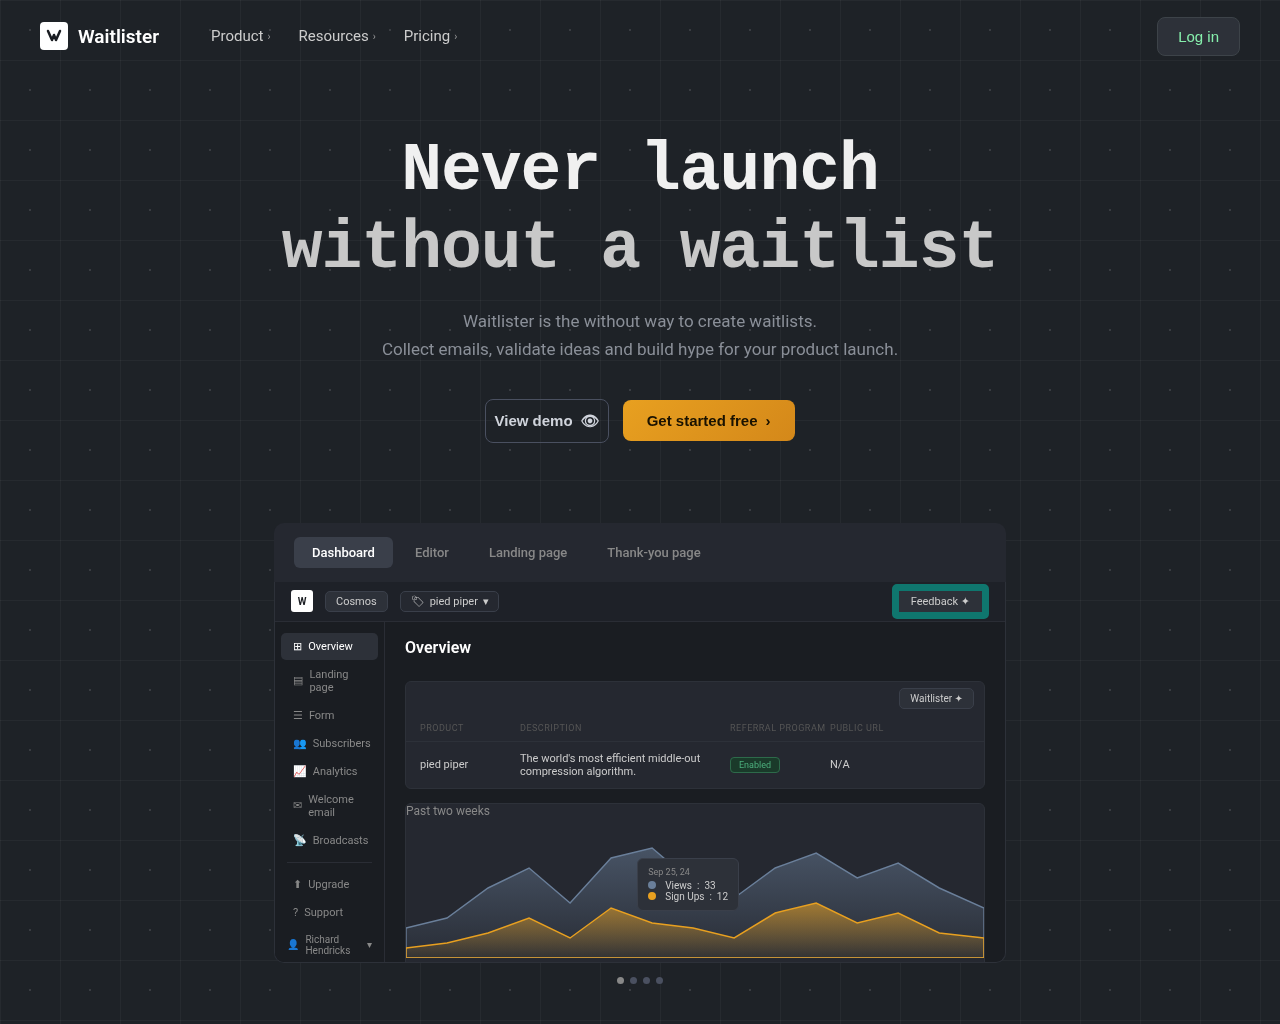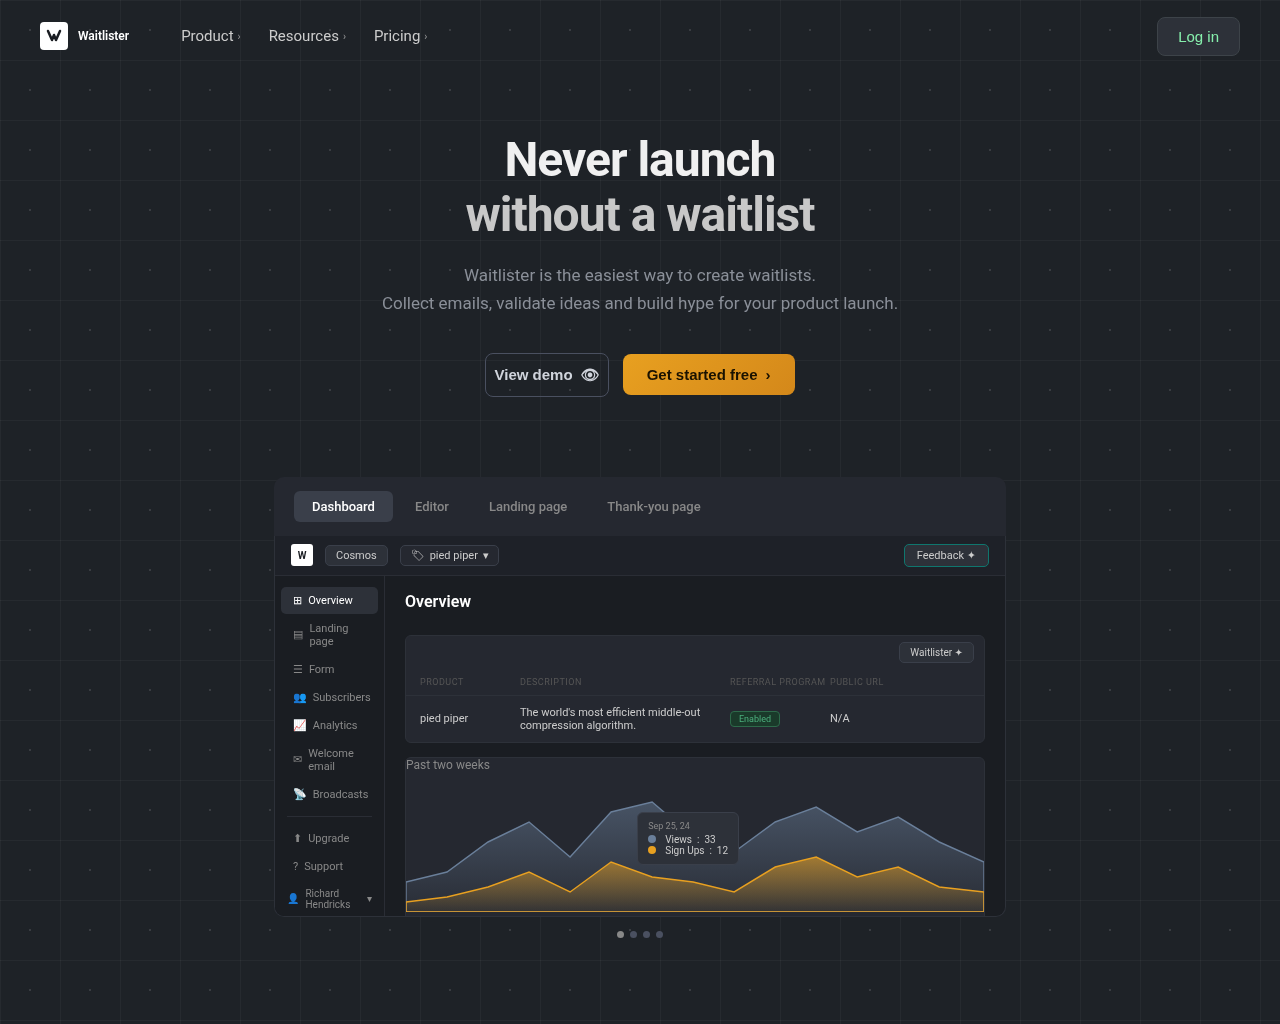--- a/index.html
+++ b/index.html
@@ -68,21 +68,21 @@
       align-items: center;
       justify-content: center;
     }
 
     .logo-icon svg {
       width: 18px;
       height: 18px;
     }
 
     .logo-text {
-      font-size: 12px;
+      font-size: 19px;
       font-weight: 600;
       color: #ffffff;
       text-align: center;
     }
 
     .nav-links {
       display: flex;
       align-items: center;
       gap: 4px;
     }
@@ -120,25 +120,26 @@
 
     
     .hero {
       position: relative;
       z-index: 5;
       text-align: center;
       padding: 60px 40px 40px;
     }
 
     .hero h1 {
-      font-size: 48px;
+      font-size: 68px;
       font-weight: 700;
       line-height: 1.15;
       color: #f0f0f0;
       letter-spacing: -1px;
+      font-family: Liberation Mono, monospace;
     }
 
     .hero h1 .line2 {
       color: #c8c8c8;
     }
 
     .hero-subtitle {
       margin-top: 20px;
       font-size: 17px;
       color: #8a8f98;
@@ -262,21 +263,21 @@
       border-radius: 5px;
       font-size: 11px;
       display: flex;
       align-items: center;
       gap: 5px;
     }
 
     .feedback-btn {
       margin-left: auto;
       background: #2d3139;
-      border: 1px solid #0f766e;
+      border: 7px solid #0f766e;
       color: #ccc;
       padding: 4px 12px;
       border-radius: 5px;
       font-size: 11px;
     }
 
     .app-body {
       display: flex;
       height: 340px;
     }
@@ -494,21 +495,21 @@
 
   <button class="login-btn">Log in</button>
 </nav>
 
 <section class="hero">
   <h1>
     <span>Never launch</span><br>
     <span class="line2">without a waitlist</span>
   </h1>
   <p class="hero-subtitle">
-    <span>Waitlister is the easiest way to create waitlists.</span><br>
+    <span>Waitlister is the without way to create waitlists.</span><br>
     <span>Collect emails, validate ideas and build hype for your product launch.</span>
   </p>
   <div class="hero-buttons">
     <button class="btn-demo">
       <span>View demo</span>
       <span>👁</span>
     </button>
     <button class="btn-started">
       <span>Get started free</span>
       <span>›</span>

